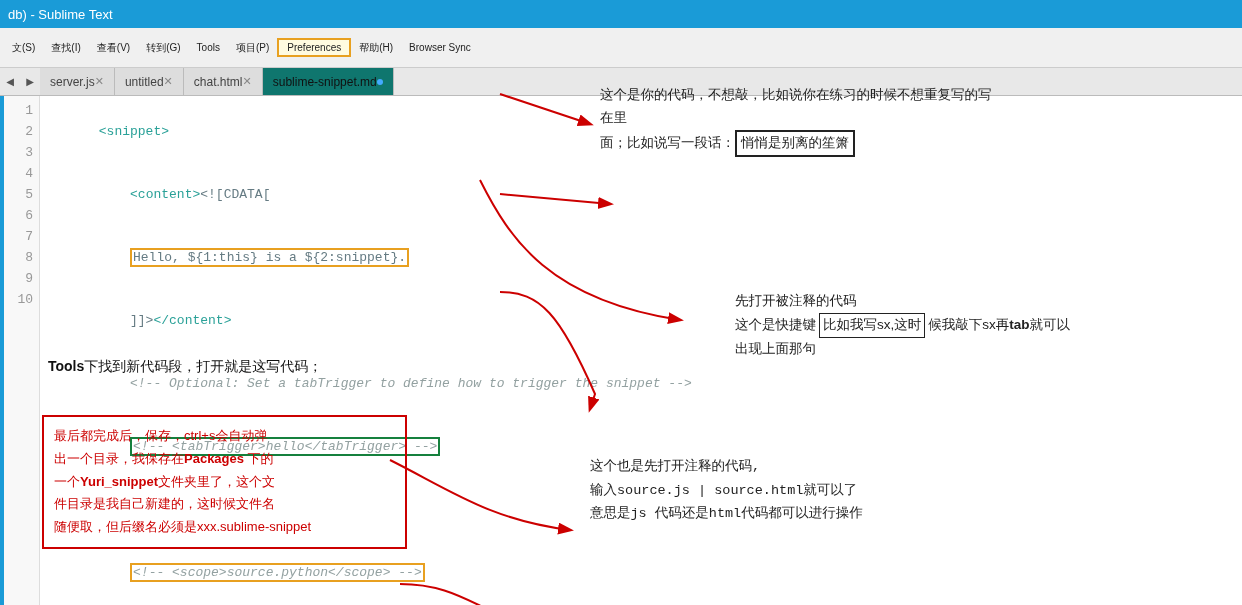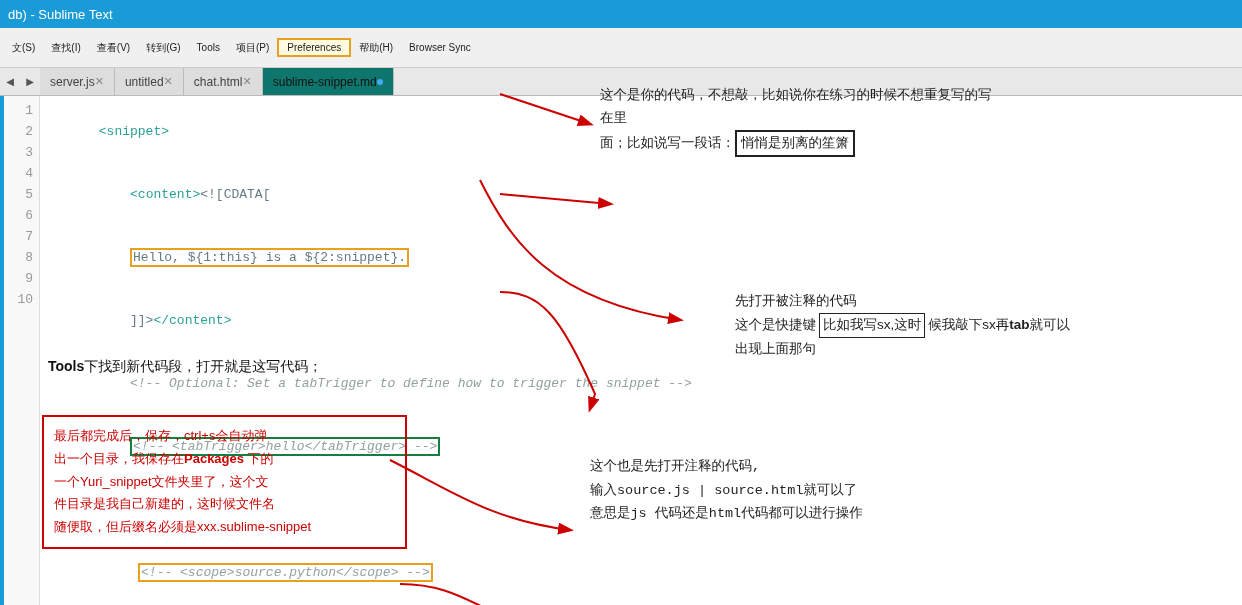--- a/index.html
+++ b/index.html
@@ -229,21 +229,21 @@
 
     <div class="code-line">
       <span class="c-default">    </span><span style="border:2px solid #15803d; padding:0 1px;"><span class="c-comment">&lt;!-- &lt;tabTrigger&gt;hello&lt;/tabTrigger&gt; --&gt;</span></span>
     </div>
 
     <div class="code-line">
       <span class="c-default">    </span>
     </div>
 
     <div class="code-line">
-      <span class="c-default">    </span><span style="border:2px solid #e8a020; padding:0 1px;margin-left:8px;"><span class="c-comment">&lt;!-- &lt;scope&gt;source.python&lt;/scope&gt; --&gt;</span></span>
+      <span class="c-default">    </span><span style="border:2px solid #e8a020; padding:0 1px;"><span class="c-comment">&lt;!-- &lt;scope&gt;source.python&lt;/scope&gt; --&gt;</span></span>
     </div>
 
     <div class="code-line">
       
     </div>
 
     <div style="position:absolute; left: 8px; top: 260px; font-family:'微软雅黑','Microsoft YaHei',sans-serif; font-size:14px; color:#111;">
       <span style="font-weight:bold;">Tools</span>下找到新代码段，打开就是这写代码；
     </div>
   </div>
@@ -290,21 +290,21 @@
     <marker id="arrowRed2" markerWidth="8" markerHeight="8" refX="6" refY="3" orient="auto">
       <path d="M0,0 L0,6 L8,3 z" fill="#cc0000"></path>
     </marker>
   </defs>
   <path d="M10,0 C40,60 80,120 210,140" stroke="#cc0000" stroke-width="2" fill="none" marker-end="url(#arrowRed2)"></path>
 </svg>
 
 <div style="position:absolute; top:415px; left:42px; width:365px; border:2px solid #cc0000; padding:8px 10px; font-family:'微软雅黑','Microsoft YaHei',sans-serif; font-size:13px; color:#cc0000; line-height:1.75;">
   最后都完成后，保存，ctrl+s会自动弹<br>
   出一个目录，我保存在<span style="font-weight:bold;">Packages</span> 下的<br>
-  一个<span style="font-weight:normal;">Yuri_snippet</span>文件夹里了，这个文<br>
+  一个<span style="font-weight:bold;">Yuri_snippet</span>文件夹里了，这个文<br>
   件目录是我自己新建的，这时候文件名<br>
   随便取，但后缀名必须是xxx.sublime-snippet
 </div>
 
 <div style="position:absolute; top:455px; left:590px; font-family:Liberation Mono, monospace; font-size:13.5px; color:#222; line-height:1.75; max-width:500px;">
   这个也是先打开注释的代码,<br>
   输入source.js | source.html就可以了<br>
   意思是js 代码还是html代码都可以进行操作
 </div>
 

